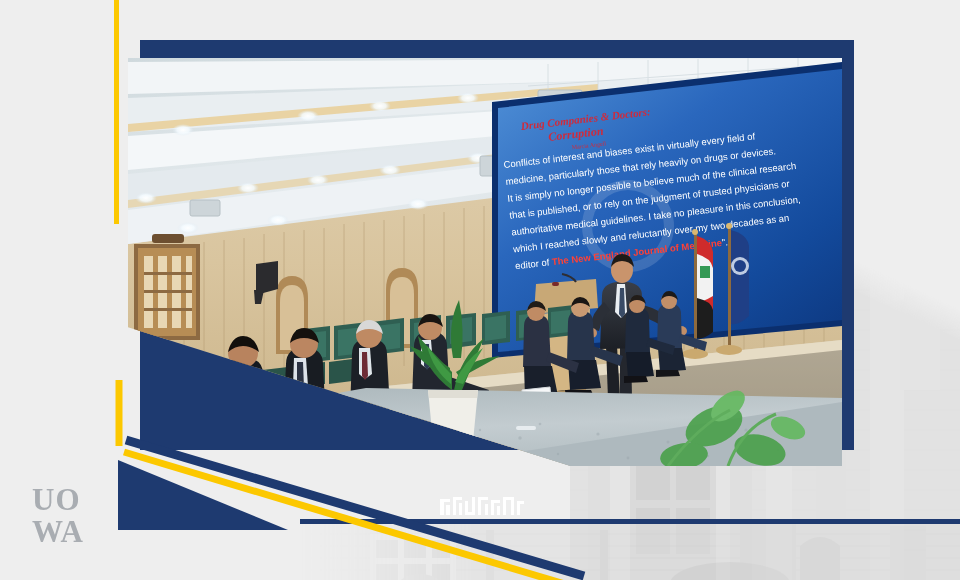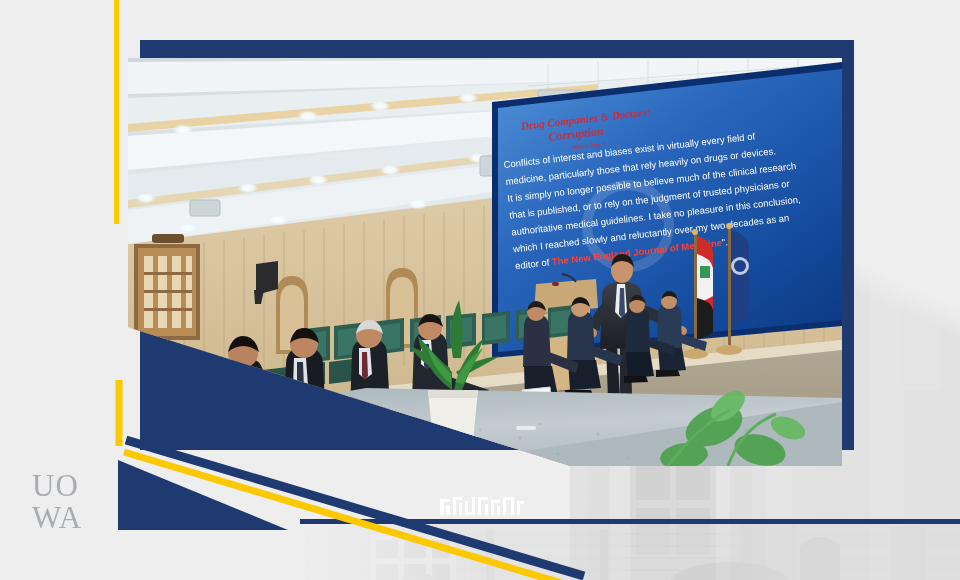--- a/index.html
+++ b/index.html
@@ -87,25 +87,25 @@
     position: absolute;
     left: 118px; top: 460px;
     width: 170px; height: 70px;
     background: var(--navy, #1e3a70);
     clip-path: polygon(0 0, 100% 100%, 0 100%);
   }
 
   
   .wordmark {
     position: absolute;
-    left: 32px; top: 470px;
+    left: 32px; top: 484px;
     color: #a9adb2;
     font-family: "Liberation Serif", serif;
     font-size: 31px;
-    font-weight: 400;
+    font-weight: 700;
     letter-spacing: 1px;
     line-height: 1.03;
     user-select: none;
   }
   .wordmark span { display: block; }
 
   
   .kufic {
     position: absolute;
     left: 440px; top: 495px;

